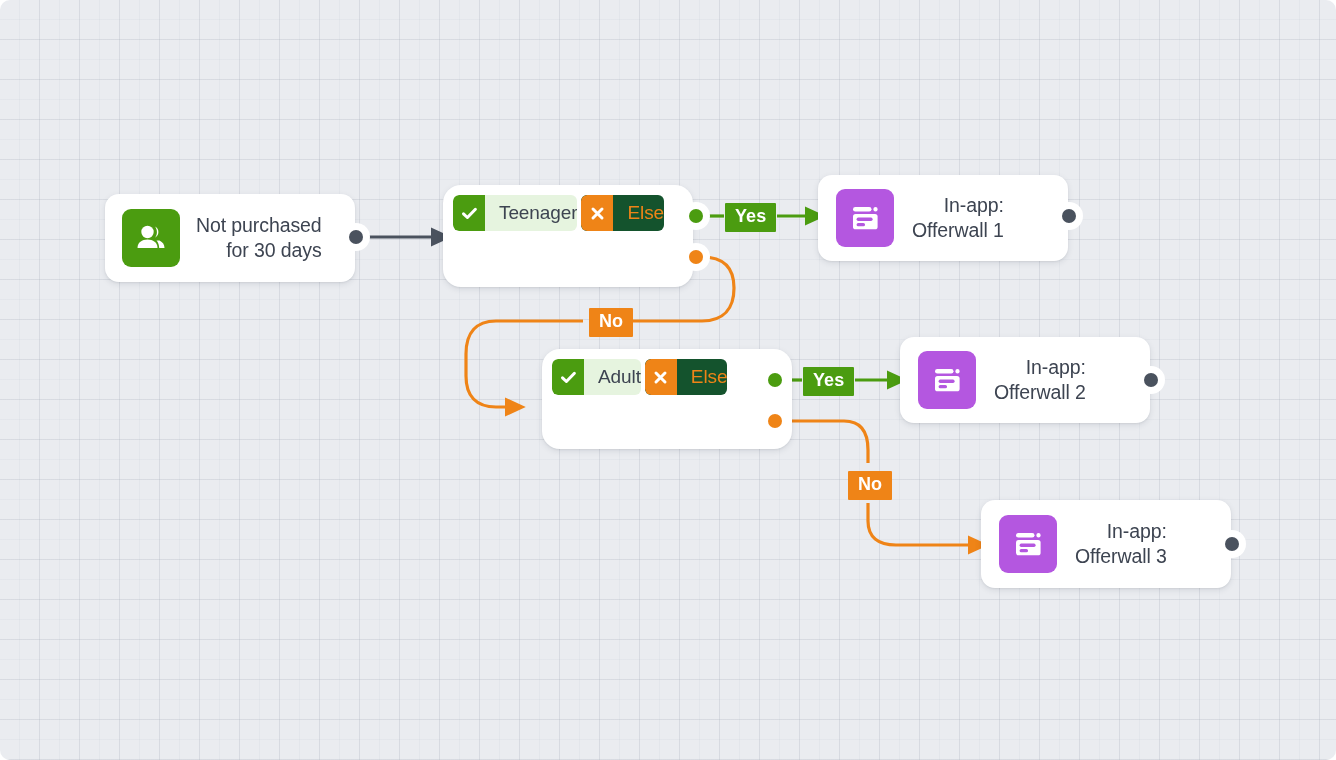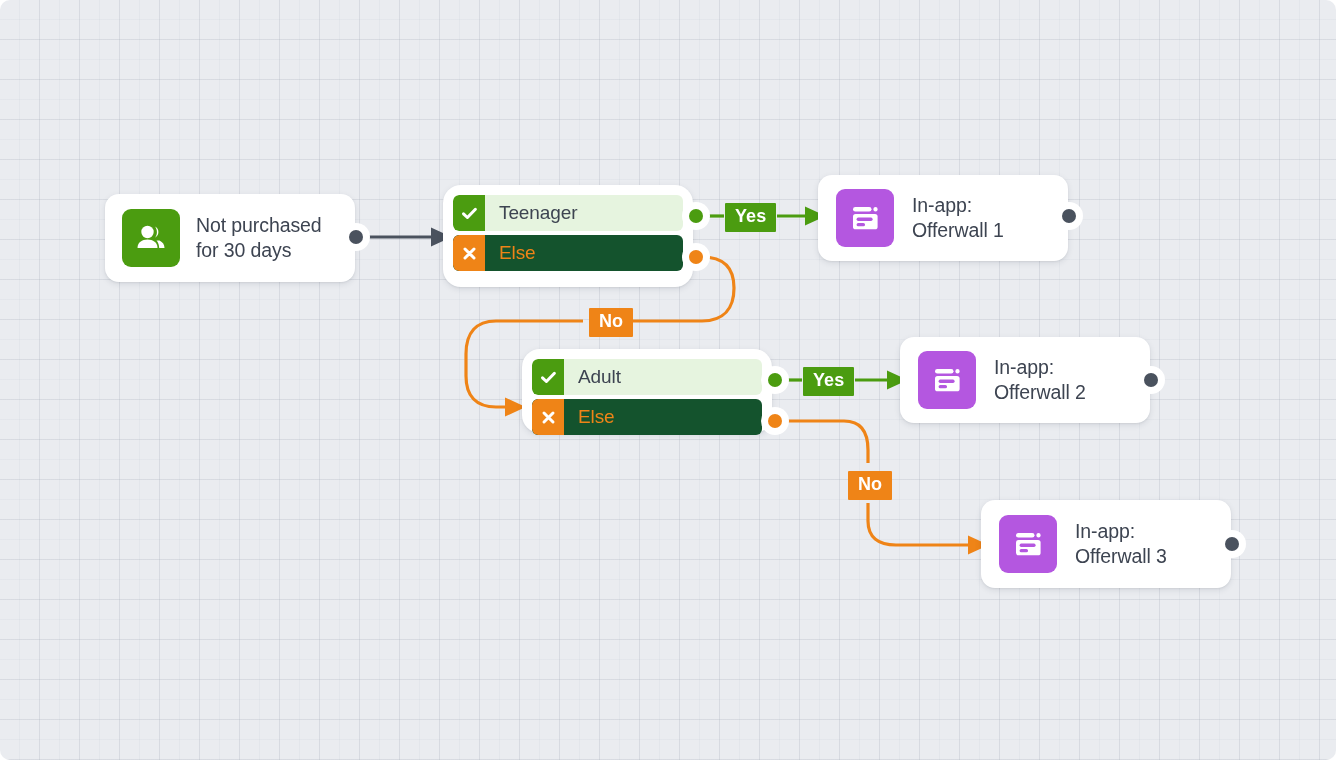--- a/index.html
+++ b/index.html
@@ -46,20 +46,21 @@
 
   
   .node {
     position: absolute;
     background: #ffffff;
     border-radius: 14px;
     box-shadow: 0 2px 6px rgba(30,40,60,0.10), 0 1px 2px rgba(30,40,60,0.07);
     display: flex;
     align-items: center;
     box-sizing: border-box;
+    text-align: right;
   }
 
   .node-icon {
     border-radius: 9px;
     display: flex;
     align-items: center;
     justify-content: center;
     flex: none;
   }
 
@@ -90,25 +91,24 @@
 
   
   .cond-node {
     position: absolute;
     background: #ffffff;
     border-radius: 18px;
     box-shadow: 0 2px 6px rgba(30,40,60,0.10), 0 1px 2px rgba(30,40,60,0.07);
     padding: 10px;
     box-sizing: border-box;
     display: flex;
-    flex-direction: column;
     gap: 4px;
   }
   #cond-1 { left: 443px; top: 185px; width: 250px; height: 102px; }
-  #cond-2 { left: 522px; top: 349px; width: 250px; height: 84px; text-align: right; }
+  #cond-2 { left: 542px; top: 349px; width: 250px; height: 100px; text-align: right; }
 
   .cond-row {
     display: flex;
     align-items: center;
     height: 36px;
     border-radius: 6px;
     overflow: hidden;
     flex: none;
   }
   .cond-row.yes { background: #e6f4df; }

